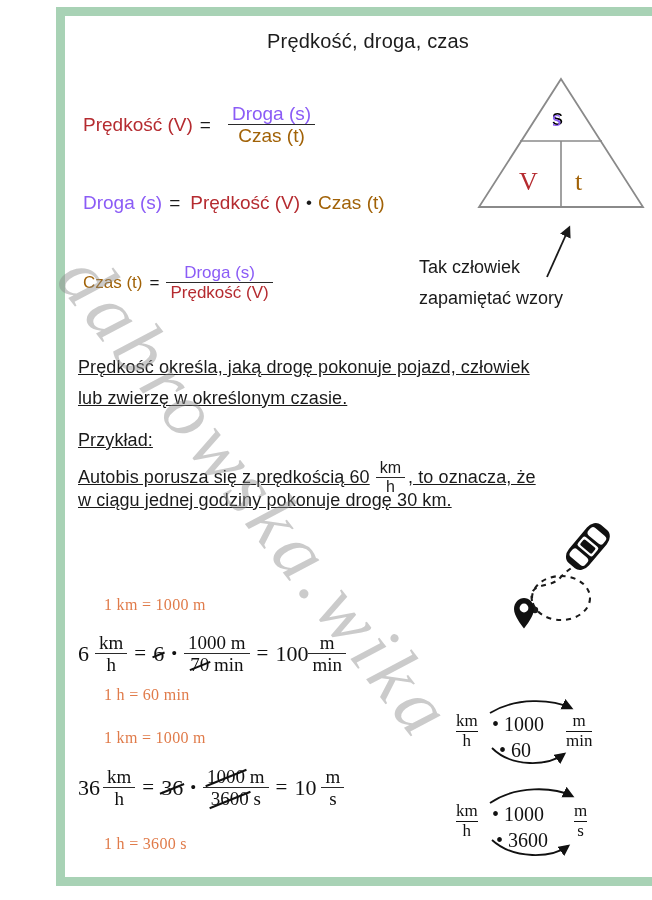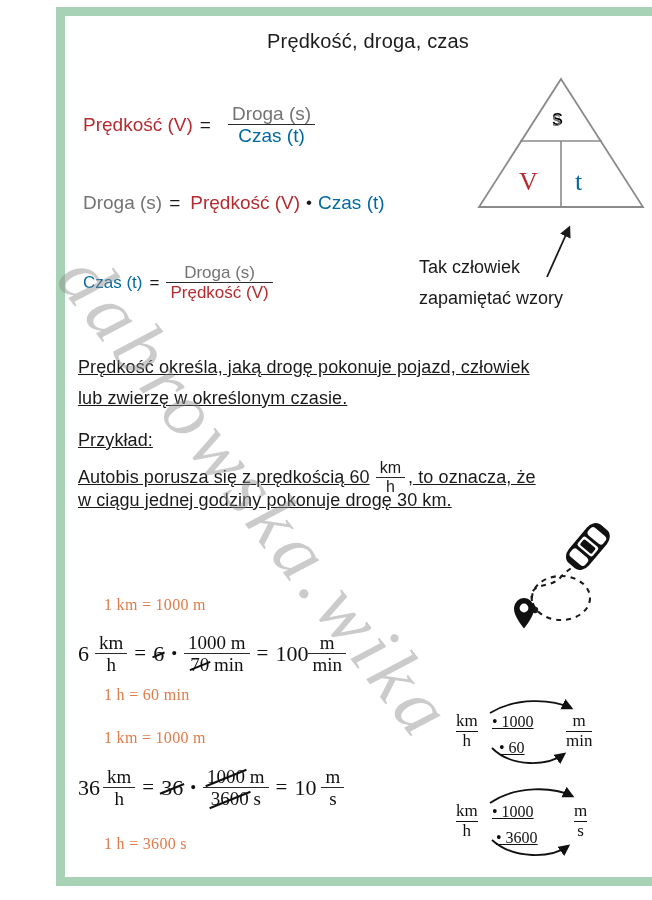--- a/index.html
+++ b/index.html
@@ -48,22 +48,22 @@
     text-decoration: underline;
   }
   .note-text {
     font-family: "Liberation Sans", sans-serif;
     font-size: 18px;
     color: #1a1a1a;
   }
 
   
   .c-speed  { color: #b52b30; }   
-  .c-dist   { color: #737373; }   
-  .c-time   { color: #0369a1; }   
+  .c-dist   { color: #8b5cf6; }   
+  .c-time   { color: #a16207; }   
   .c-black  { color: #1a1a1a; }
 
   
   .frac {
     display: inline-block;
     vertical-align: middle;
     text-align: center;
     line-height: 1.12;
   }
   .frac .num { display: block; padding: 0 4px; }
@@ -128,22 +128,21 @@
   .convmap .cm-frac {
     position: absolute;
     text-align: center;
     line-height: 1.1;
     font-size: 17px;
   }
   .convmap .cm-frac .n { display:block; }
   .convmap .cm-frac .d { display:block; border-top: 1.6px solid #111; }
   .convmap .cm-mul {
     position: absolute;
-    font-size: 16px;
-    text-decoration: underline;
+    font-size: 20px;
   }
 
   
   #watermark {
     position: absolute;
     left: 0; top: 0;
     width: 652px; height: 900px;
     pointer-events: none;
   }
   #watermark span {

